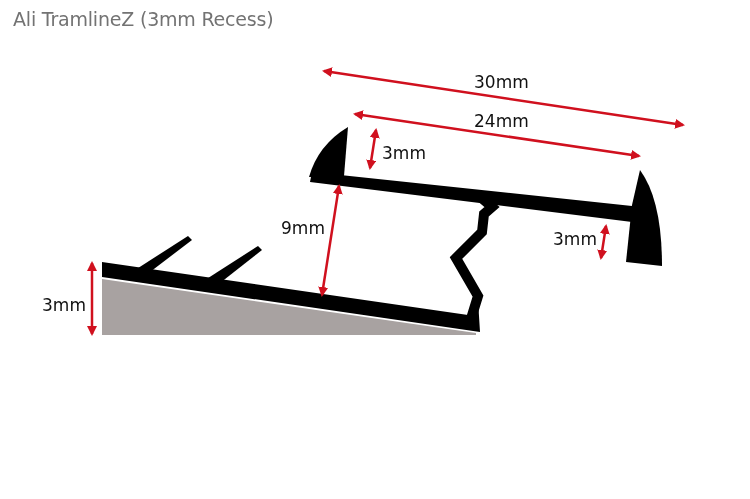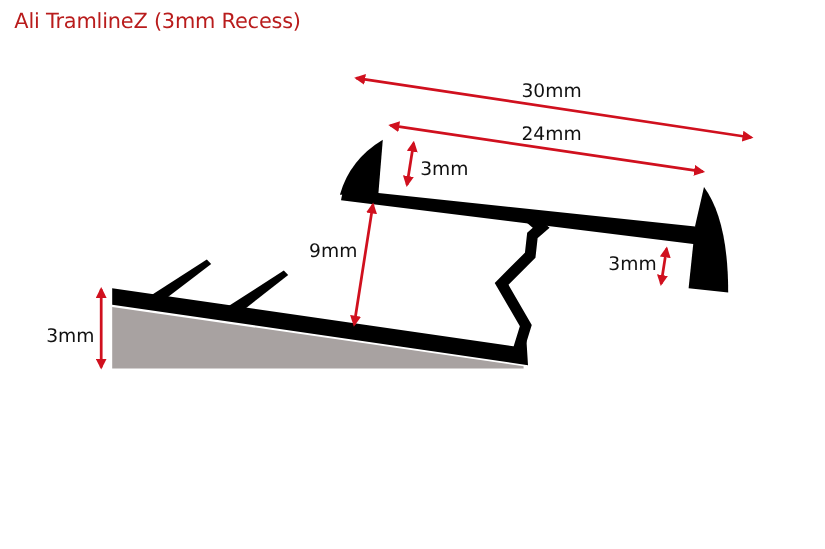--- a/index.html
+++ b/index.html
@@ -1,17 +1,17 @@
 <!DOCTYPE html>
 <html><head>
   <meta charset="utf-8">
   <style>
     html, body { margin: 0; padding: 0; background: #ffffff; }
     body { width: 750px; height: 499px; position: relative; overflow: hidden; font-family: "DejaVu Sans", sans-serif; }
-    .title { position: absolute; left: 13px; top: 8px; font-size: 19px; color: #b91c1c; letter-spacing: -0.2px; white-space: nowrap; }
+    .title { position: absolute; left: 13px; top: 8px; font-size: 19px; color: #737373; letter-spacing: -0.2px; white-space: nowrap; }
     svg.diagram { position: absolute; left: 0; top: 0; }
     .lbl { font-family: "DejaVu Sans", sans-serif; font-size: 17px; fill: #111111; }
   </style>
 </head>
 <body>
 
 <div class="title">Ali TramlineZ (3mm Recess)</div>
 
 <svg class="diagram" width="750" height="499" viewBox="0 0 750 499">
   <defs>

